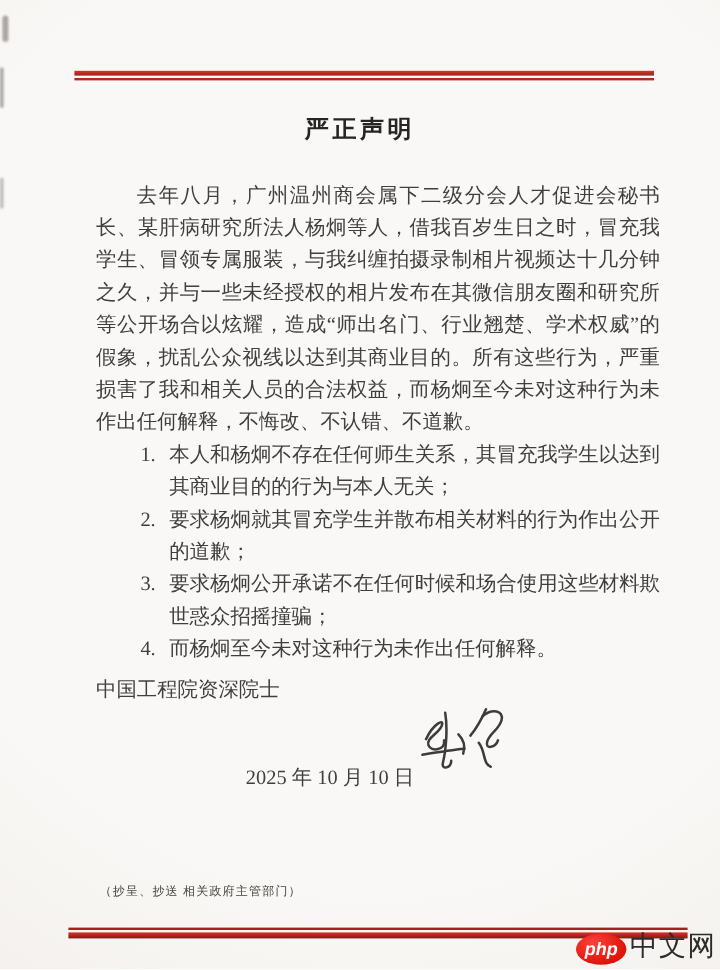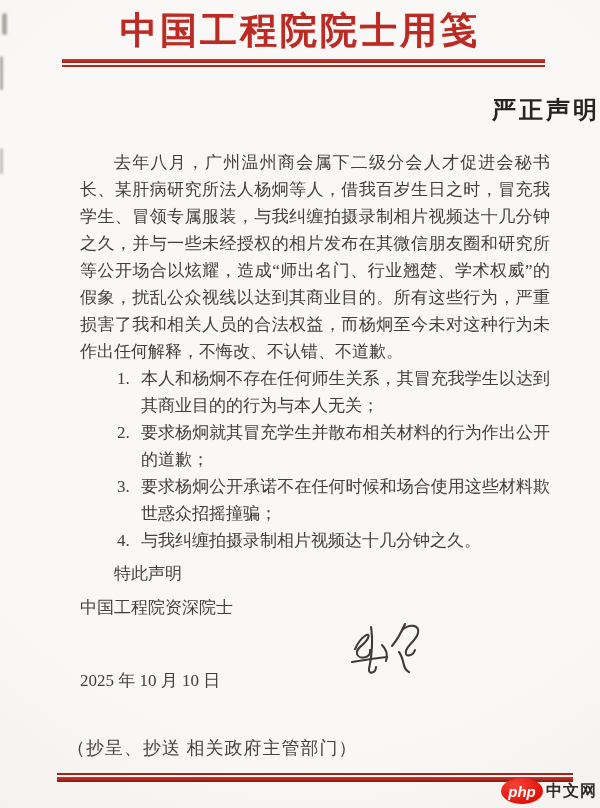--- a/index.html
+++ b/index.html
@@ -26,78 +26,77 @@
     color:#bb2a23;
     text-shadow:0 0 1px rgba(187,42,35,.4);
     white-space:nowrap;
   }
   .rule-top{position:absolute;left:62px;width:483px;top:59px;}
   .rule-top .thick{height:4px;background:linear-gradient(#d03a2c,#a02019);}
   .rule-top .thin{height:2px;margin-top:2px;background:#b02a22;}
 
   .doc-title{
     position:absolute;top:94px;left:0;right:0;
-    text-align:right;
+    text-align:center;
     font-family:"Liberation Sans","DejaVu Sans",sans-serif;
-    font-size:24px;font-weight:bold;letter-spacing:3px;
+    font-size:20px;font-weight:bold;letter-spacing:3px;
     color:#262524;
   }
 
   .body{
     position:absolute;top:149px;left:80px;width:470px;
     font-size:17px;line-height:27px;
     text-align:justify;
     color:#403f3d;
   }
   .body p{margin:0;text-indent:2em;}
   .list{margin:0 0 0 37px;}
   .li{display:flex;}
   .li .num{width:24px;flex-shrink:0;}
   .li .li-text{flex:1;text-align:justify;}
   .closing{margin-top:6px;text-indent:2em;}
 
   .sign-block{position:relative;margin-top:7px;}
   .signer-line{padding-right:82px;white-space:nowrap;}
   .sig-row{position:relative;height:46px;}
   .signature{position:absolute;right:116px;top:-2px;overflow:visible;}
-  .date-line{text-align:left;padding-right:80px;white-space:nowrap;}
+  .date-line{text-align:center;padding-right:80px;white-space:nowrap;}
 
   .cc-note{
-    position:absolute;left:67px;top:736px;
-    font-size:18px;letter-spacing:1px;color:#45443f;
+    position:absolute;left:83px;top:736px;
+    font-size:10px;letter-spacing:1px;color:#45443f;
     white-space:nowrap;
   }
   .rule-bottom{position:absolute;left:57px;width:516px;top:773px;}
   .rule-bottom .thin{height:2px;background:#a2231d;}
   .rule-bottom .thick{height:5px;margin-top:2px;background:linear-gradient(#d23527,#871712);}
 
   .watermark{
     position:absolute;right:3px;bottom:4px;
-    display:flex;align-items:center;
+    display:flex;align-items:flex-end;
     font-family:"Liberation Sans","DejaVu Sans",sans-serif;
   }
   .wm-badge{
     width:42px;height:26px;border-radius:50%;
     background:radial-gradient(ellipse at 35% 30%, #f8423a, #e01309 70%);
     color:#fff;font-size:15px;font-style:italic;font-weight:bold;
     display:flex;align-items:center;justify-content:center;
     margin-right:3px;
   }
-  .wm-text{font-size:16px;font-weight:bold;color:#2d2c2c;letter-spacing:1px;}
+  .wm-text{font-size:23px;font-weight:normal;color:#2d2c2c;letter-spacing:1px;}
 </style>
 </head>
 <body>
 
 <div class="page">
 
   <div class="smudge a"></div>
   <div class="smudge b"></div>
   <div class="smudge c"></div>
 
-  <div class="letterhead">中国工程院院士用笺</div>
 
   <div class="rule-top">
     <div class="thick"></div>
       <div class="thin"></div>
   </div>
 
   <div class="doc-title">严正声明</div>
 
   <div class="body">
     <p>去年八月，广州温州商会属下二级分会人才促进会秘书长、某肝病研究所法人杨炯等人，借我百岁生日之时，冒充我学生、冒领专属服装，与我纠缠拍摄录制相片视频达十几分钟之久，并与一些未经授权的相片发布在其微信朋友圈和研究所等公开场合以炫耀，造成“师出名门、行业翘楚、学术权威”的假象，扰乱公众视线以达到其商业目的。所有这些行为，严重损害了我和相关人员的合法权益，而杨炯至今未对这种行为未作出任何解释，不悔改、不认错、不道歉。</p>
@@ -110,25 +109,24 @@
       <div class="li">
         <span class="num">2.</span>
         <span class="li-text">要求杨炯就其冒充学生并散布相关材料的行为作出公开的道歉；</span>
       </div>
       <div class="li">
         <span class="num">3.</span>
         <span class="li-text">要求杨炯公开承诺不在任何时候和场合使用这些材料欺世惑众招摇撞骗；</span>
       </div>
       <div class="li">
         <span class="num">4.</span>
-        <span class="li-text">与我纠缠拍摄录制相片视频达十几分钟之久。</span>
+        <span class="li-text">而杨炯至今未对这种行为未作出任何解释。</span>
       </div>
     </div>
 
-    <div class="closing">特此声明</div>
 
     <div class="sign-block">
       <div class="signer-line">中国工程院资深院士</div>
       <div class="sig-row">
         <svg class="signature" width="92" height="60" viewBox="0 0 92 60">
           <g fill="none" stroke="#3c3c3c" stroke-width="2.1" stroke-linecap="round" stroke-linejoin="round">
             <path d="M13 30 C19 17 29 12 26 19 C23 26 13 29 15 35 C17 41 30 39 28 31"></path>
             <path d="M29 8 C31 20 30 38 27 50 C26 56 34 54 34 48"></path>
             <path d="M10 43 C22 41 34 39 45 38"></path>
             <path d="M40 26 C44 30 46 36 44 42"></path>

